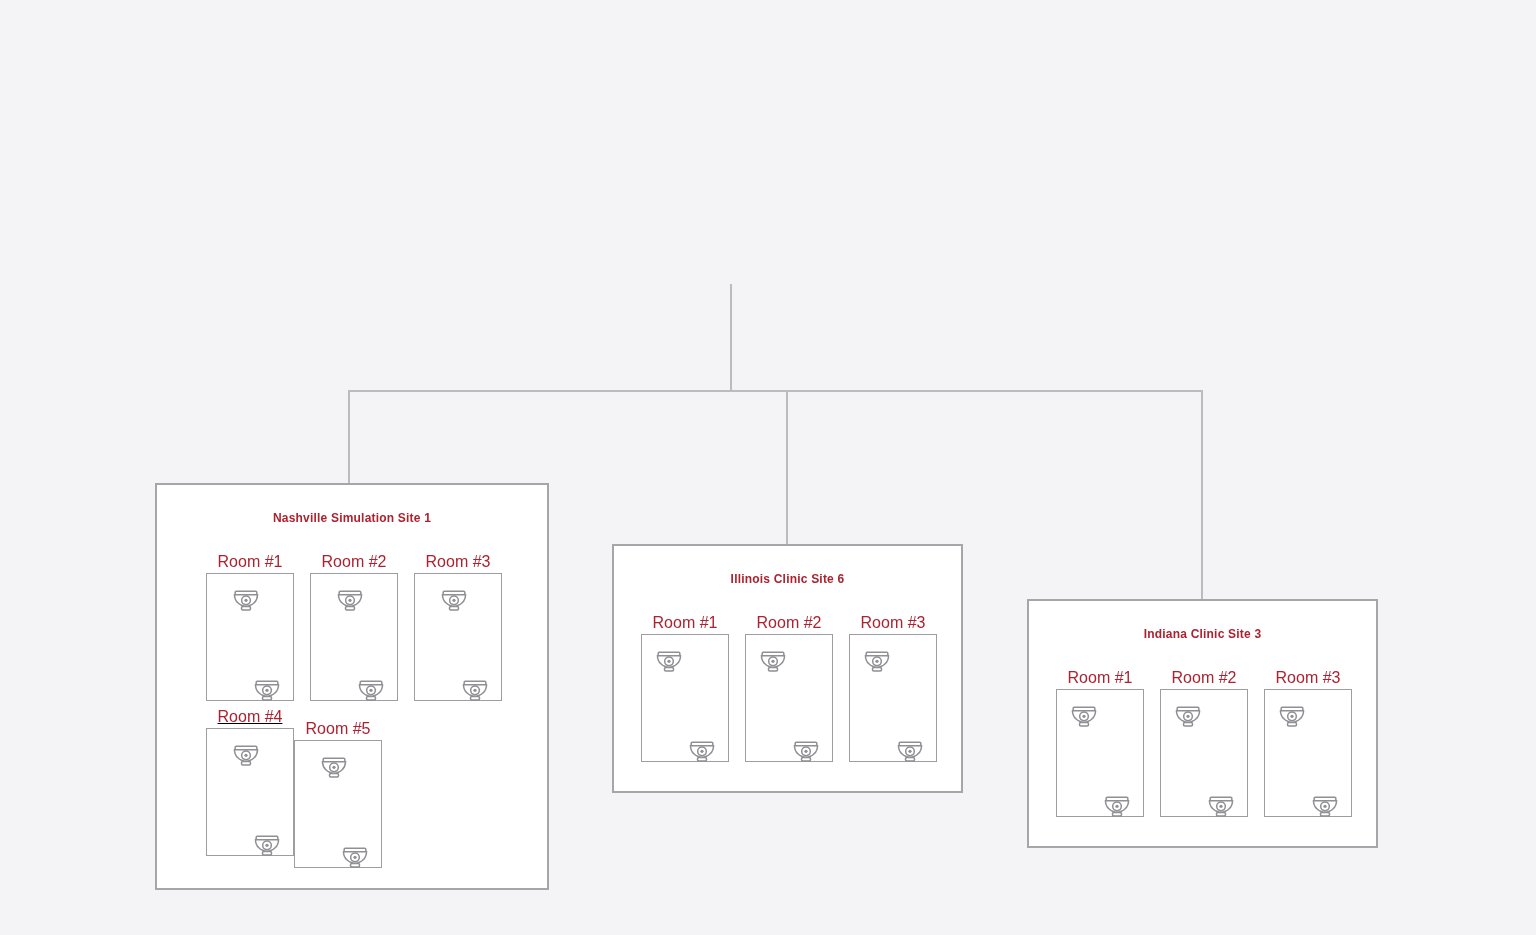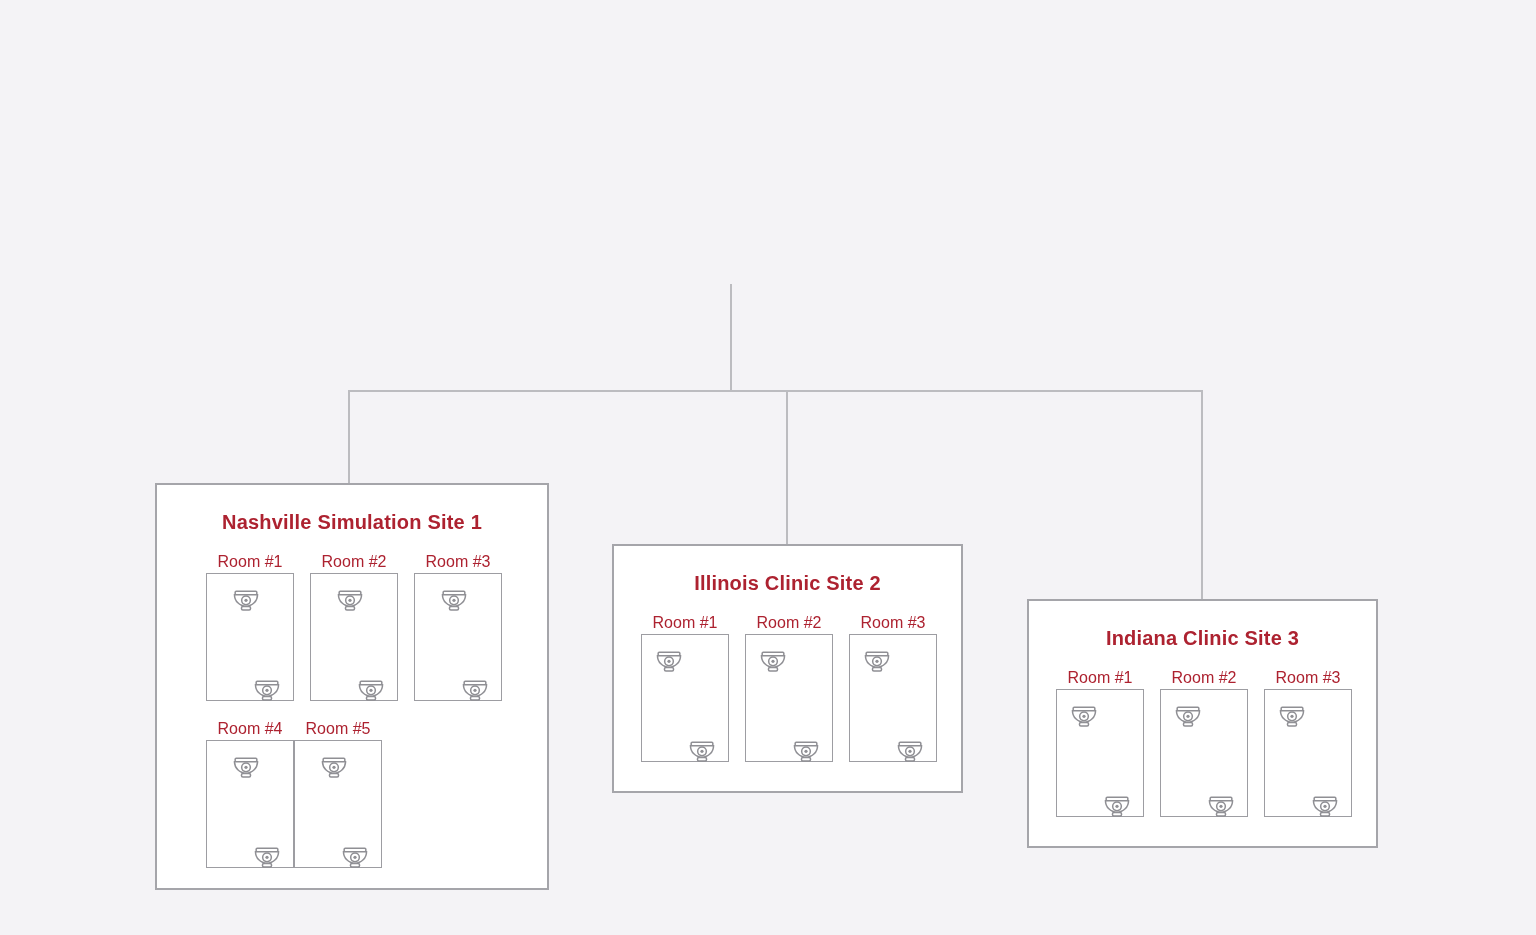--- a/index.html
+++ b/index.html
@@ -21,21 +21,21 @@
   
   .site {
     position: absolute;
     background: #ffffff;
     border: 2px solid #a5a5aa;
   }
   .site-title {
     position: absolute;
     top: 26px; left: 0; right: 0;
     text-align: center;
-    font-size: 20px;
+    font-size: 12px;
     font-weight: 700;
     letter-spacing: 0.2px;
     color: #ad2230;
   }
   .room { position: absolute; width: 88px; }
   .room-label {
     text-align: center;
     font-size: 16px;
     font-weight: 500;
     color: #ad2230;
@@ -122,21 +122,21 @@
       <div class="room-box">
         <svg class="cam top-center" width="34" height="22" viewBox="0 0 36 23">
             <use href="#dome-cam"></use>
           </svg>
         <svg class="cam bottom" width="34" height="22" viewBox="0 0 36 23">
             <use href="#dome-cam"></use>
           </svg>
       </div>
     </div>
 
-    <div class="room" style="left:49px; top:235px;">
+    <div class="room" style="left:49px; top:223px;text-decoration:underline;">
       <div class="room-label">Room #4</div>
       <div class="room-box">
         <svg class="cam top-center" width="34" height="22" viewBox="0 0 36 23">
             <use href="#dome-cam"></use>
           </svg>
         <svg class="cam bottom" width="34" height="22" viewBox="0 0 36 23">
             <use href="#dome-cam"></use>
           </svg>
       </div>
     </div>
@@ -149,21 +149,21 @@
           </svg>
         <svg class="cam bottom" width="34" height="22" viewBox="0 0 36 23">
             <use href="#dome-cam"></use>
           </svg>
       </div>
     </div>
 
   </section>
 
   <section class="site" style="left:612px; top:544px; width:351px; height:249px;">
-    <div class="site-title">Illinois Clinic Site 2</div>
+    <div class="site-title">Illinois Clinic Site 6</div>
 
     <div class="room" style="left:27px; top:68px;">
       <div class="room-label">Room #1</div>
       <div class="room-box">
         <svg class="cam top-left" width="34" height="22" viewBox="0 0 36 23">
             <use href="#dome-cam"></use>
           </svg>
         <svg class="cam bottom" width="34" height="22" viewBox="0 0 36 23">
             <use href="#dome-cam"></use>
           </svg>

